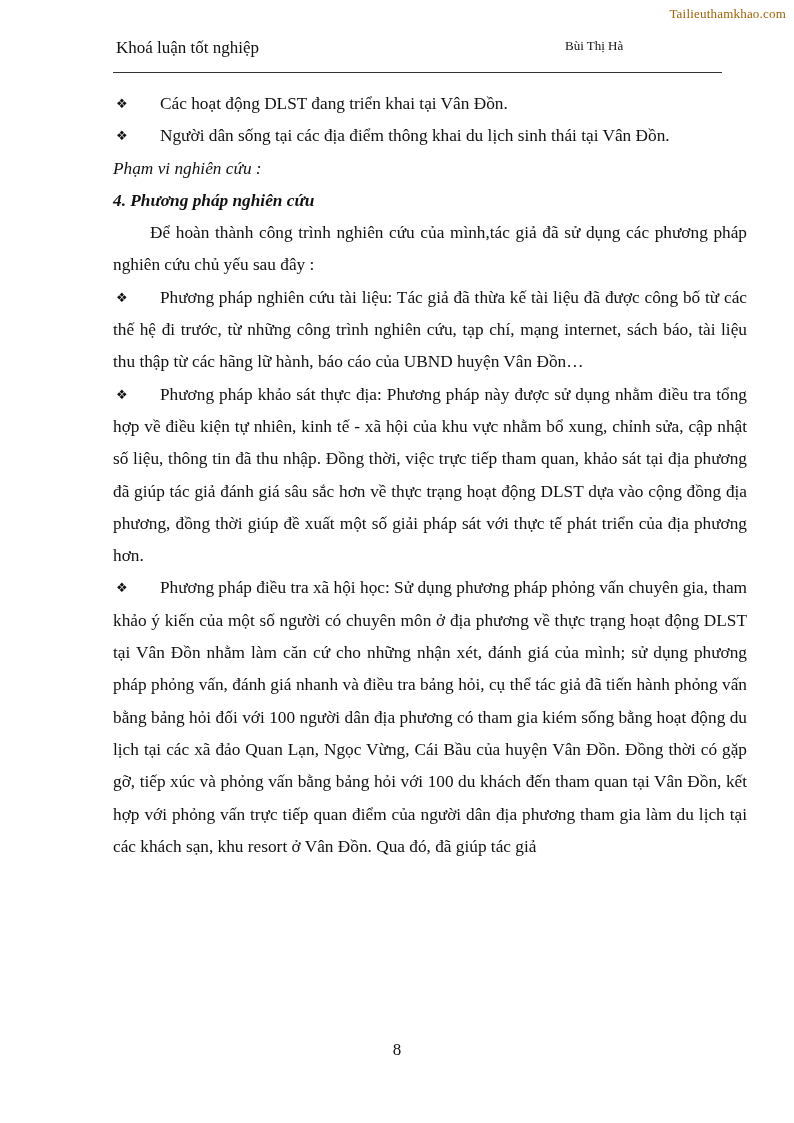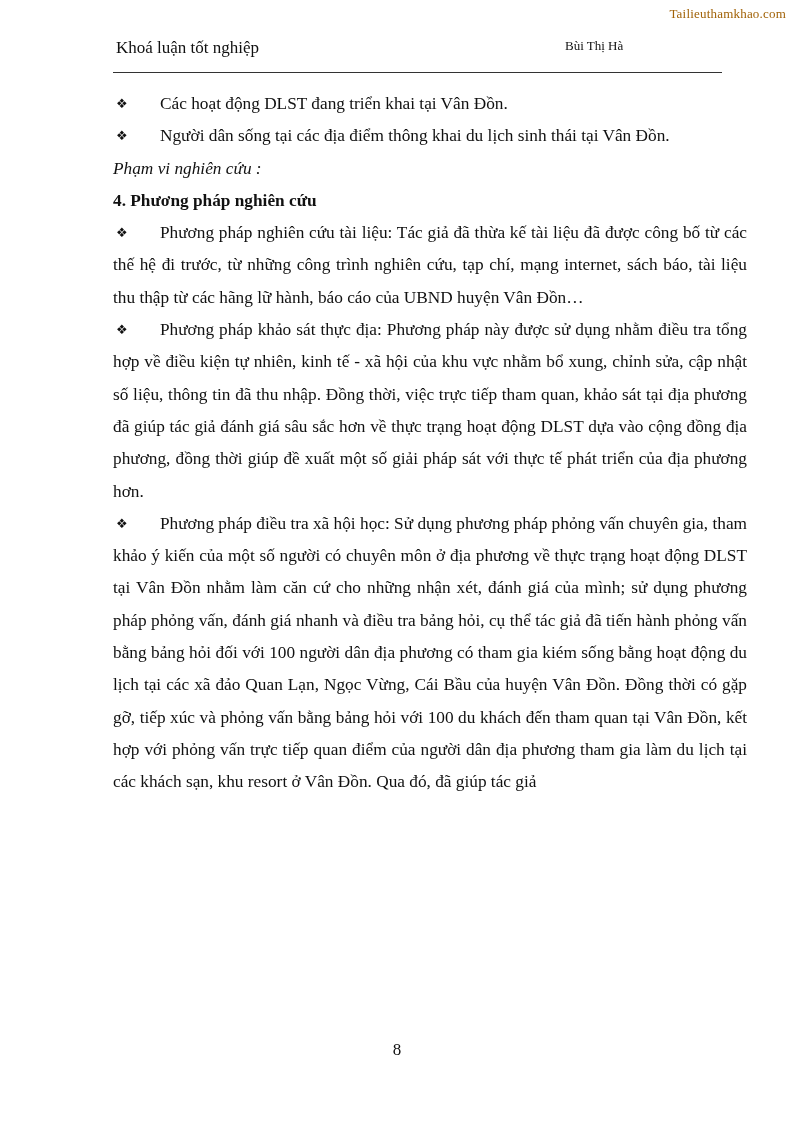--- a/index.html
+++ b/index.html
@@ -67,20 +67,21 @@
       vertical-align: 1px;
       padding-left: 3px;
       box-sizing: border-box;
     }
     .section-heading-italic {
       font-weight: normal;
       font-style: italic;
     }
     .section-heading-bold {
       font-weight: bold;
+      font-style: italic;
     }
     .indent {
       text-indent: 37px;
     }
     .page-number {
       position: absolute;
       top: 1040px;
       left: 0;
       width: 794px;
       text-align: center;
@@ -99,20 +100,21 @@
 
 <div class="content">
   <p class="bullet-line">
     <span class="bullet">❖</span><span>Các hoạt động DLST đang triển khai tại Vân Đồn.</span>
   </p>
   <p class="bullet-line">
     <span class="bullet">❖</span><span>Người dân sống tại các địa điểm thông khai du lịch sinh thái tại Vân Đồn.</span>
   </p>
   <p class="section-heading-italic">Phạm vi nghiên cứu :</p>
   <p class="section-heading-bold">4. Phương pháp nghiên cứu</p>
+  <p class="indent">Để hoàn thành công trình nghiên cứu của mình,tác giả đã sử dụng các phương pháp nghiên cứu chủ yếu sau đây :</p>
   <p class="bullet-line">
     <span class="bullet">❖</span><span>Phương pháp nghiên cứu tài liệu: Tác giả đã thừa kế tài liệu đã được công bố từ các thế hệ đi trước, từ những công trình nghiên cứu, tạp chí, mạng internet, sách báo, tài liệu thu thập từ các hãng lữ hành, báo cáo của UBND huyện Vân Đồn…</span>
   </p>
   <p class="bullet-line">
     <span class="bullet">❖</span><span>Phương pháp khảo sát thực địa: Phương pháp này được sử dụng nhằm điều tra tổng hợp về điều kiện tự nhiên, kinh tế -  xã hội của khu vực nhằm bổ xung, chỉnh sửa, cập nhật số liệu, thông tin đã thu nhập. Đồng thời, việc trực tiếp tham quan, khảo sát tại địa phương đã giúp tác giả đánh giá sâu sắc hơn về thực trạng hoạt động DLST dựa vào cộng đồng địa phương, đồng thời giúp đề xuất một số giải pháp sát với thực tế phát triển của địa phương hơn.</span>
   </p>
   <p class="bullet-line">
     <span class="bullet">❖</span><span>Phương pháp điều tra xã hội học: Sử dụng phương pháp phỏng vấn chuyên gia, tham khảo ý kiến của một số người có chuyên môn ở địa phương về thực trạng hoạt động DLST tại Vân Đồn nhằm làm căn cứ cho những nhận xét, đánh giá của mình; sử dụng phương pháp phỏng vấn, đánh giá nhanh và điều tra bảng hỏi, cụ thể tác giả đã tiến hành phỏng vấn bằng bảng hỏi đối với 100 người dân địa phương có tham gia kiém sống bằng hoạt động du lịch tại các xã đảo Quan Lạn, Ngọc Vừng, Cái Bầu của huyện Vân Đồn. Đồng thời có gặp gỡ, tiếp xúc và phỏng vấn bằng bảng hỏi với 100 du khách đến tham quan tại Vân Đồn, kết hợp với phỏng vấn trực tiếp quan điểm của người dân địa phương tham gia làm du lịch tại các khách sạn, khu resort ở Vân Đồn. Qua đó, đã giúp tác giả</span>
   </p>
 </div>

